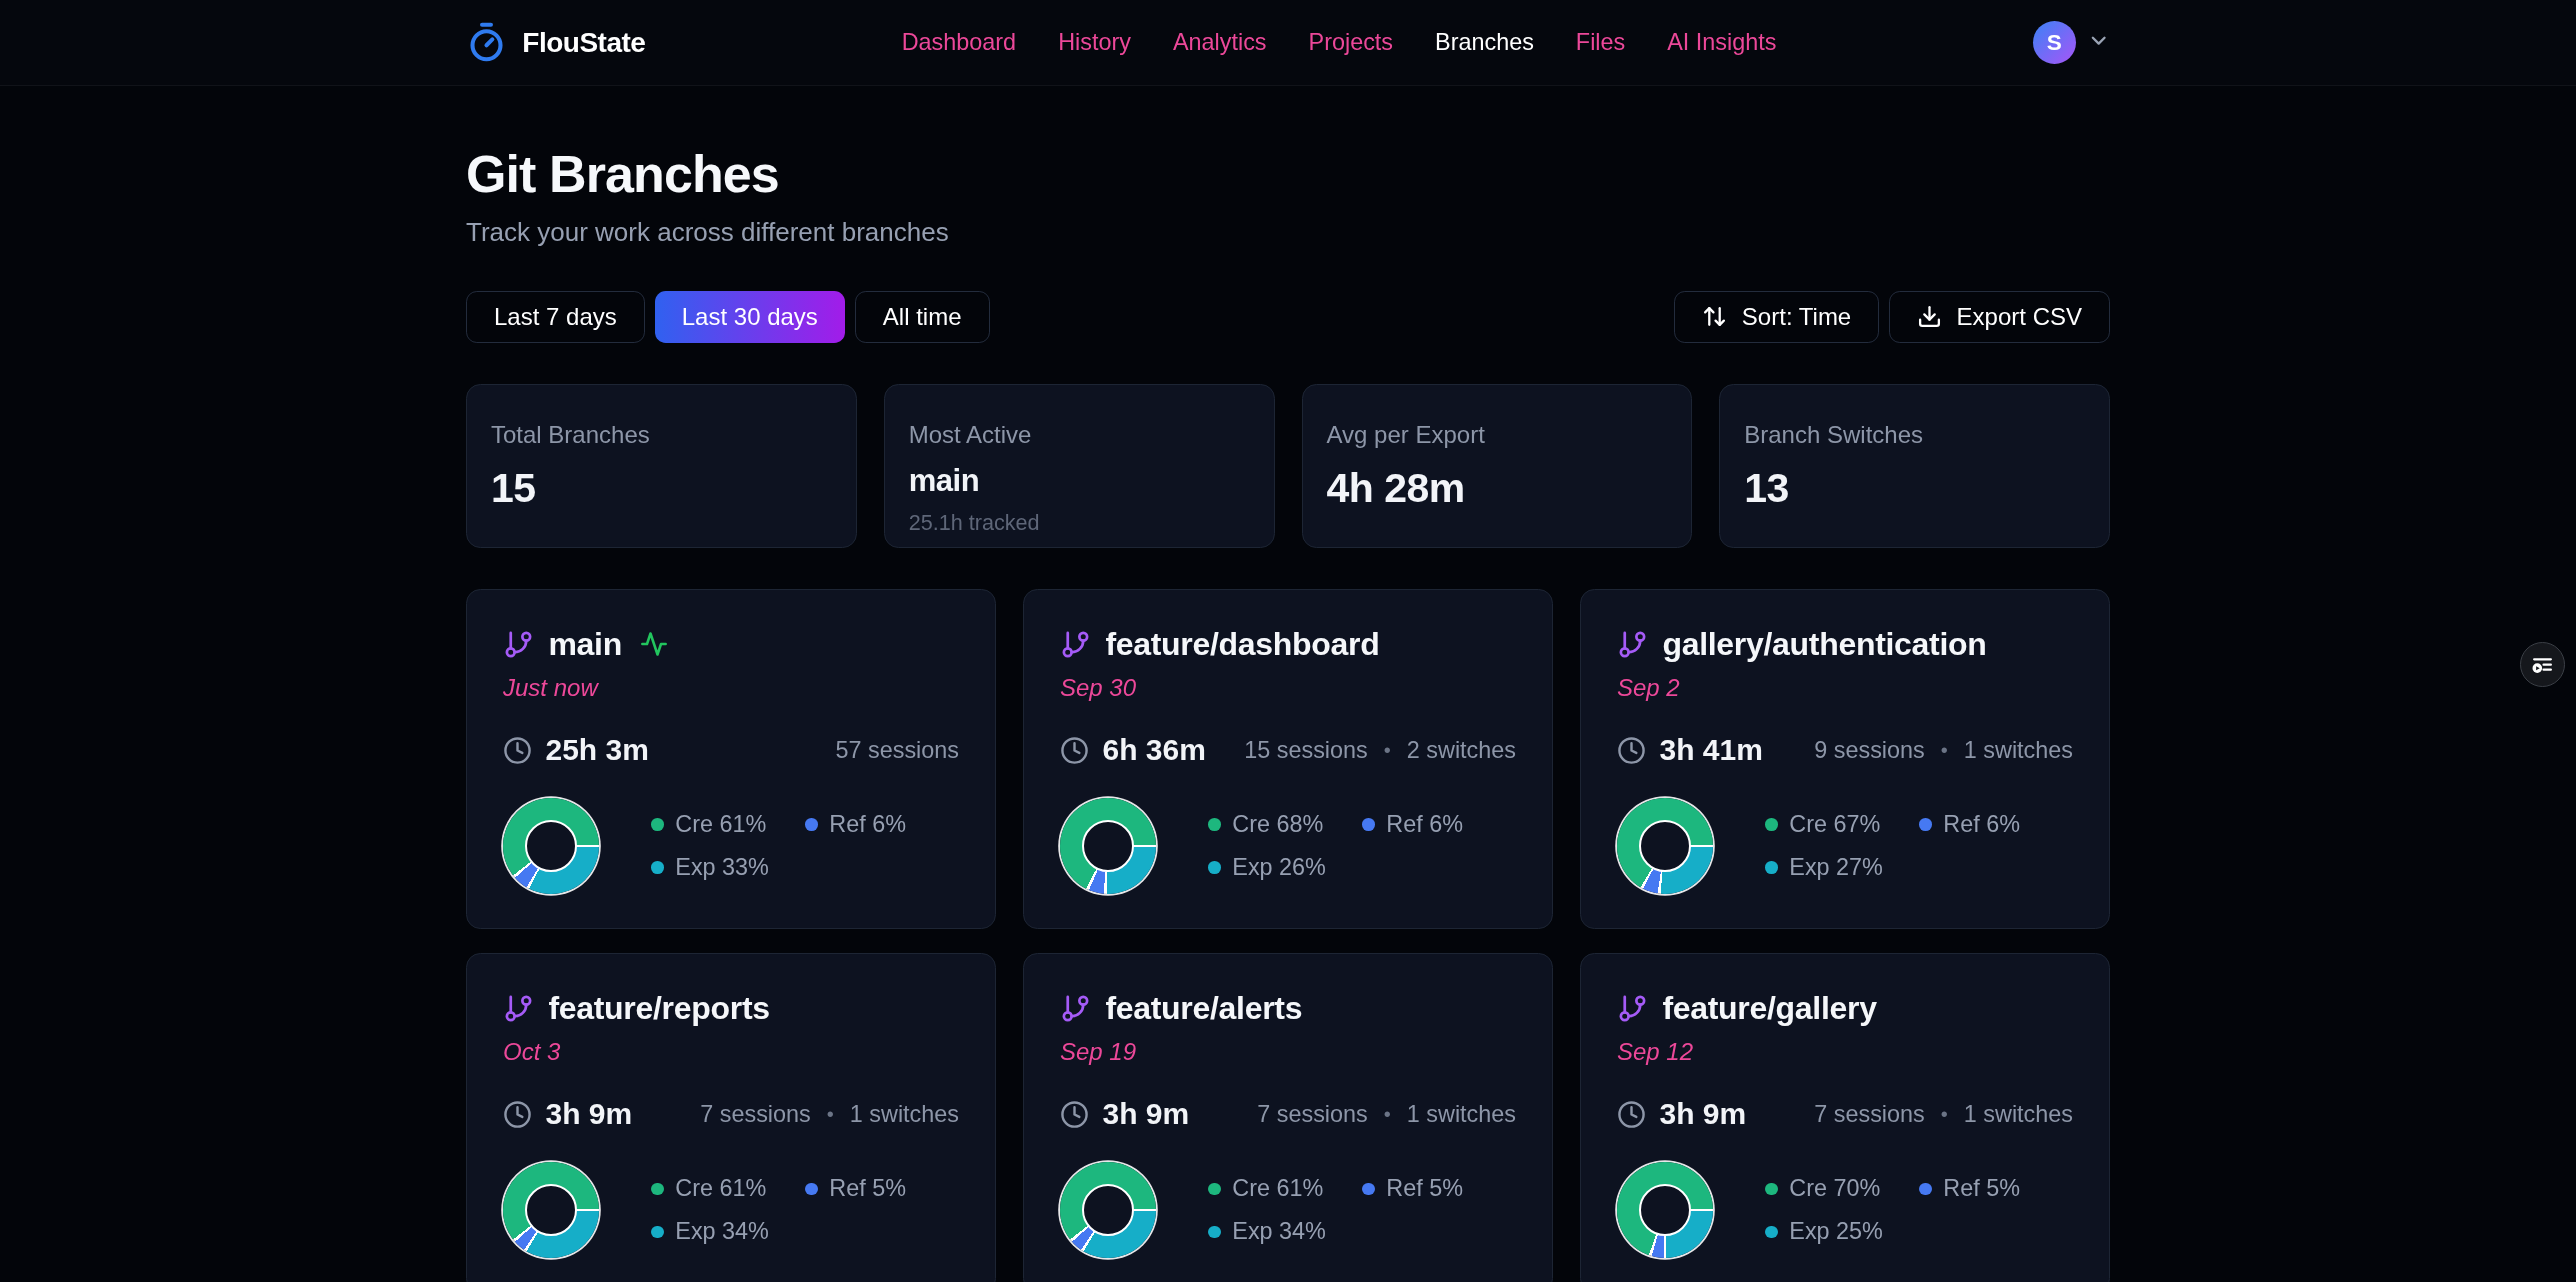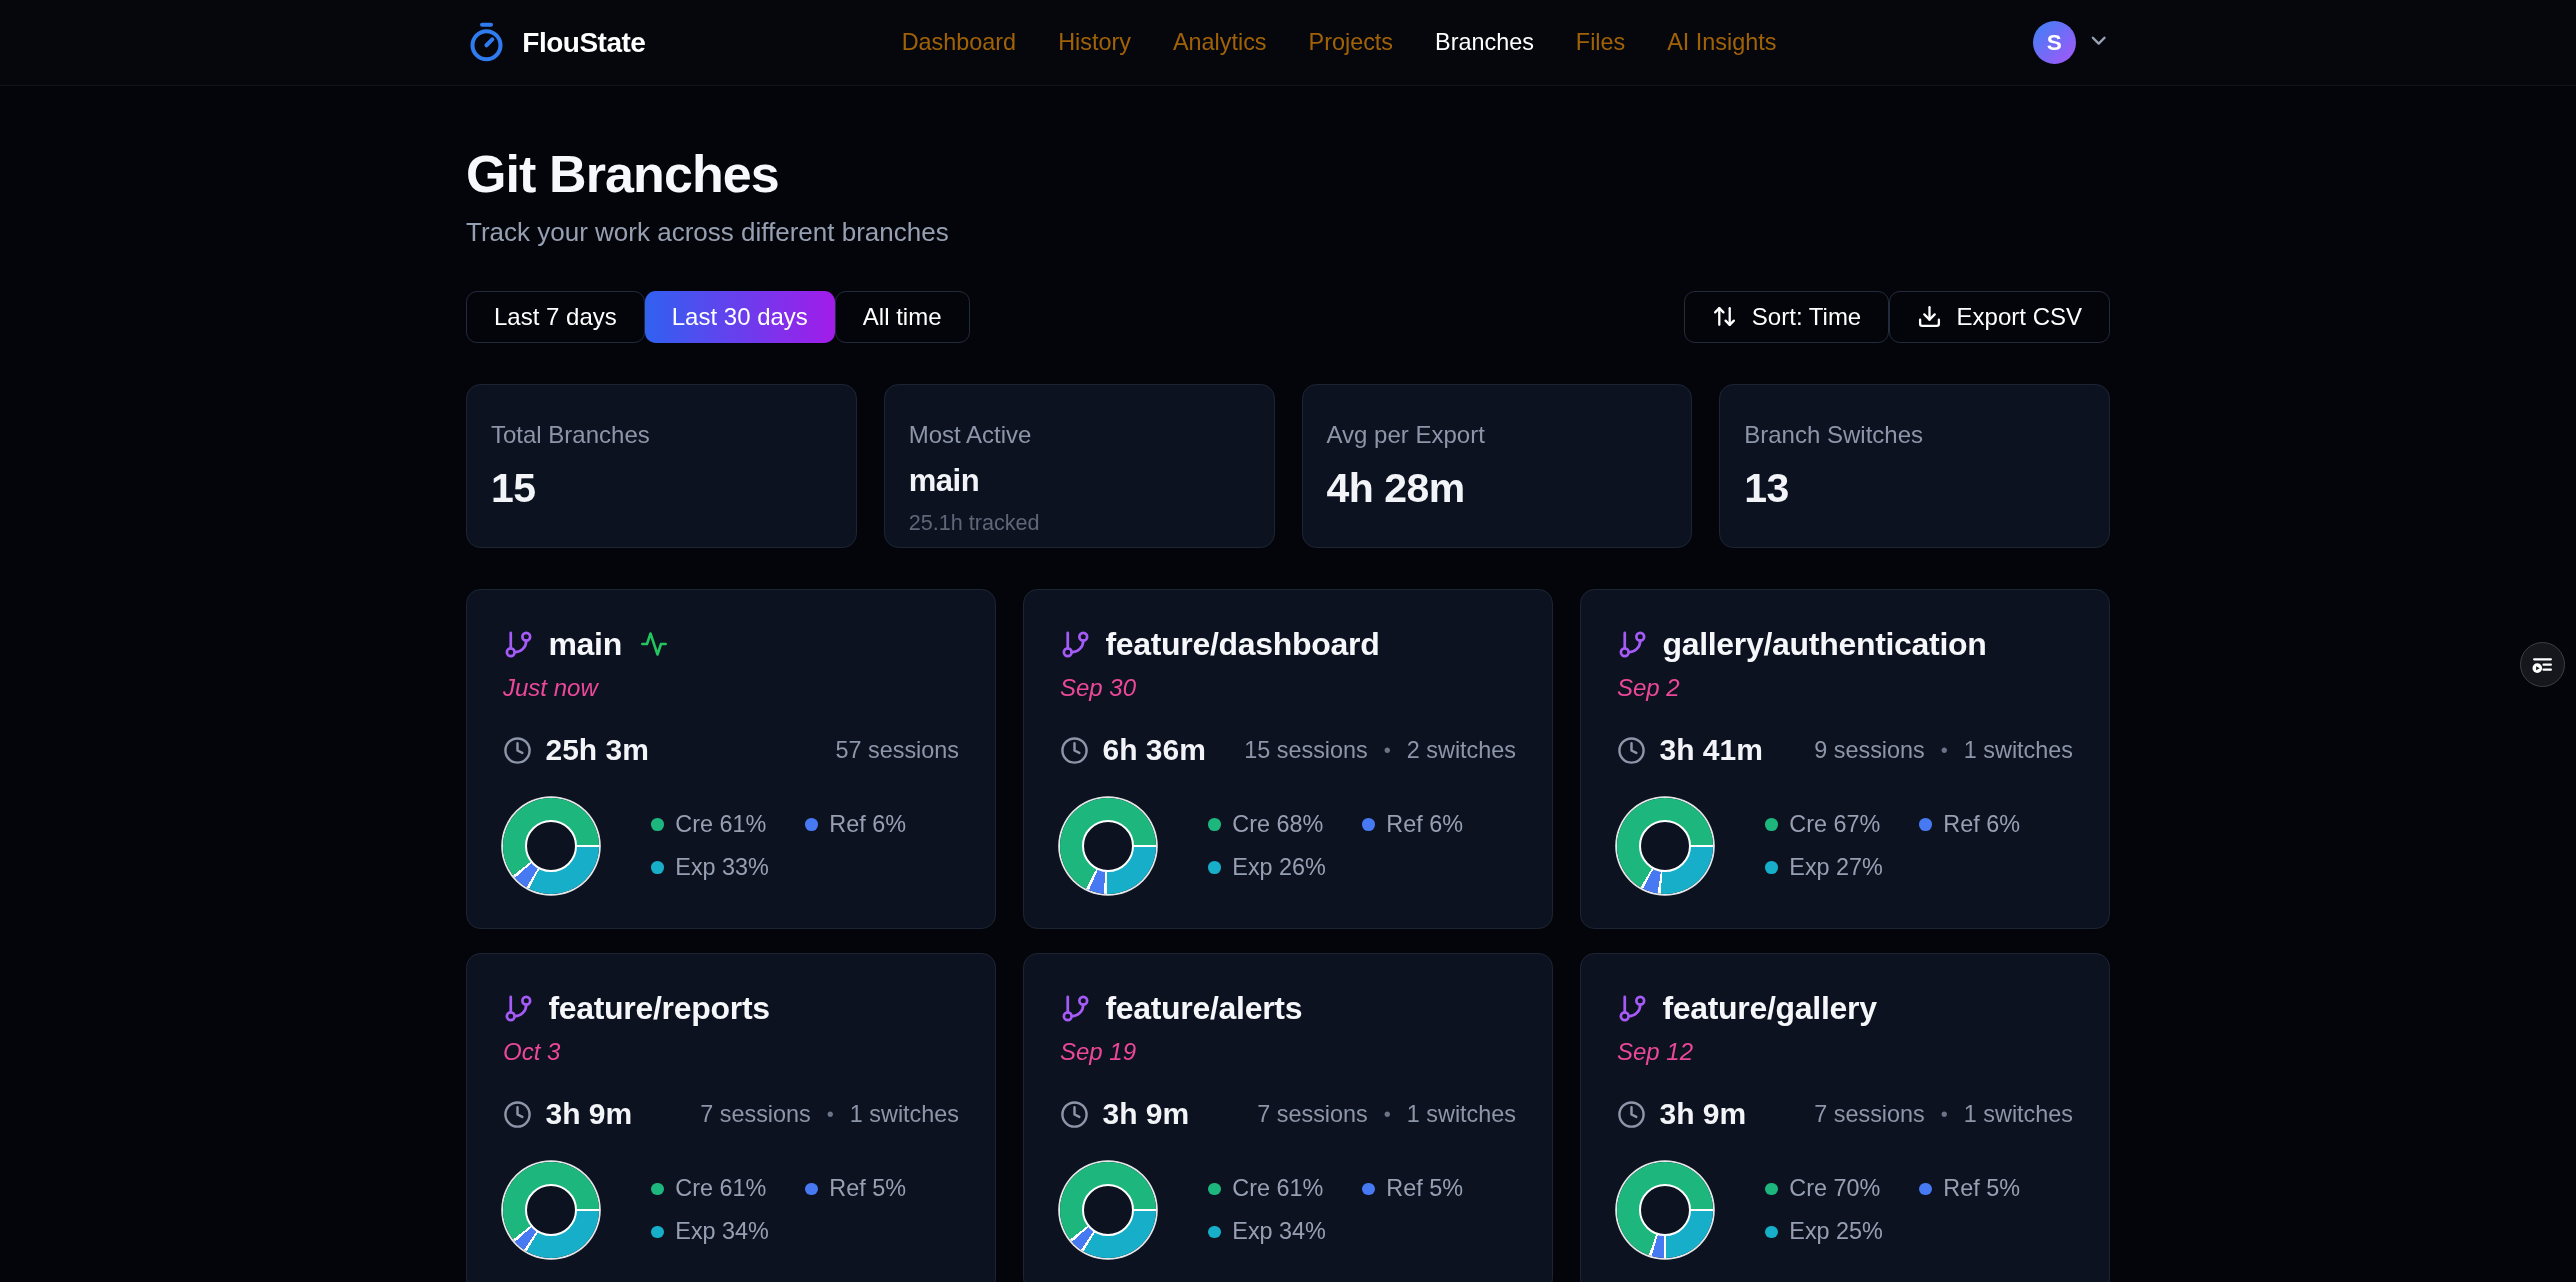--- a/index.html
+++ b/index.html
@@ -18,40 +18,40 @@
     height:86px; width:100%;
     background:#05070d;
     border-bottom:0.9px solid rgba(255,255,255,0.05);
     display:flex; align-items:center;
   }
   .nav-inner { width:1644px; margin:0 auto; display:flex; align-items:center; }
   .brand { display:flex; align-items:center; gap:15.3px; cursor:pointer; }
   .brand svg { width:41px; height:41px; }
   .brand-name { font-size:28px; font-weight:700; letter-spacing:-0.5px; color:#fff; }
   .nav-links { flex:1; display:flex; justify-content:center; align-items:center; gap:42px; }
-  .nav-link { font-size:23.4px; color:#a16207; cursor:pointer; white-space:nowrap; }
+  .nav-link { font-size:23.4px; color:#ec4899; cursor:pointer; white-space:nowrap; }
   .nav-link.active { color:#ffffff; }
   .user-menu { display:flex; align-items:center; gap:10.8px; cursor:pointer; }
   .avatar {
     width:43px; height:43px; border-radius:50%;
     background:linear-gradient(135deg,#3b82f6,#a855f7);
     display:flex; align-items:center; justify-content:center;
     font-size:22.5px; font-weight:700; color:#fff;
   }
   .chev svg { width:23.4px; height:23.4px; }
 
   
   .container { width:1644px; margin:0 auto; }
   .page-head { padding-top:58px; }
   .page-title { font-size:52px; font-weight:700; letter-spacing:-0.9px; color:#f6f8fb; }
   .page-subtitle { margin-top:12.6px; font-size:26px; color:#97a0b2; }
 
   
   .filter-row { margin-top:43px; display:flex; justify-content:space-between; align-items:center; }
-  .range-group { display:flex; gap:0; }
+  .range-group { display:flex; gap:10px; }
   .btn {
     height:52px; padding:0 27px; border-radius:10.8px;
     display:flex; align-items:center; gap:14.4px;
     font-size:24px; color:#fff;
     background:transparent; border:1.8px solid #232c3d;
     cursor:pointer; white-space:nowrap;
   }
   .btn.grad {
     border:none;
     background:linear-gradient(90deg,#3061f0,#a21ce9);

